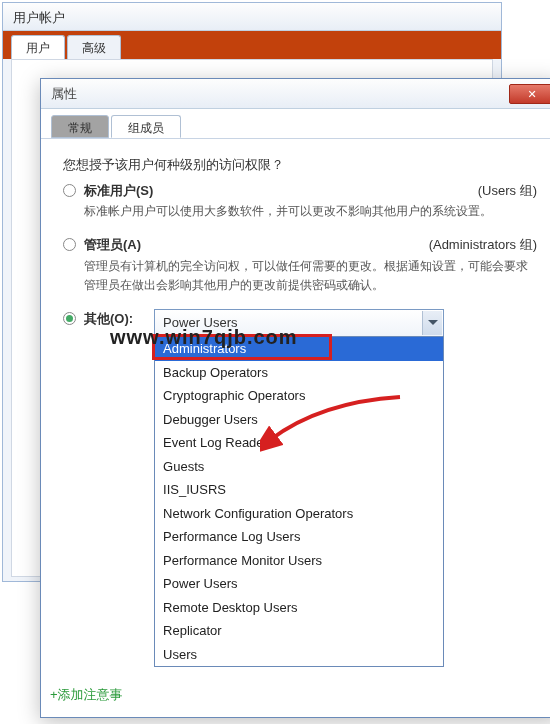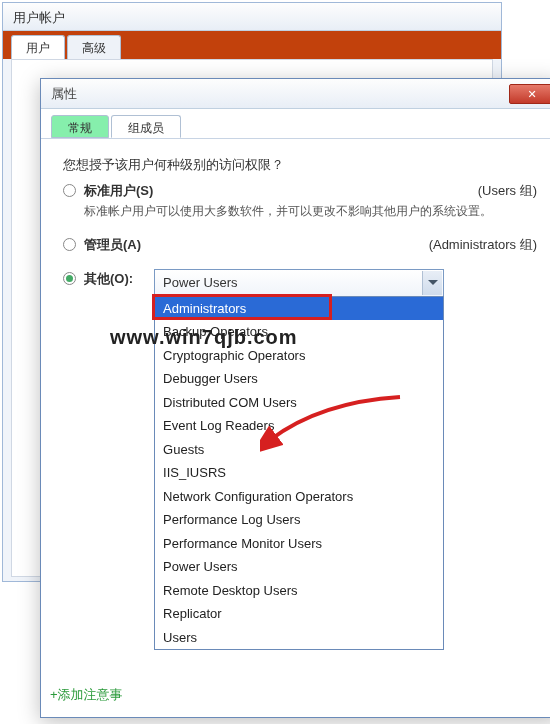--- a/index.html
+++ b/index.html
@@ -11,21 +11,21 @@
 .bg-tab { padding: 4px 14px; border: 1px solid #b0c0d4; border-bottom: none; background: #fff; border-radius: 3px 3px 0 0; font-size: 12px; color: #333; }
 .bg-tab.inactive { background: #eef2f8; }
 .bg-body { background: #fff; margin: 0 8px 8px 8px; border: 1px solid #d0d8e4; height: calc(100% - 60px); }
 
 .prop-window { position: absolute; left: 40px; top: 78px; width: 520px; height: 640px; border: 1px solid #6a8ab8; background: #fff; box-shadow: 0 4px 20px rgba(0,0,0,.25); }
 .prop-titlebar { height: 30px; background: linear-gradient(#fdfdfd, #e8eef6); display: flex; align-items: center; justify-content: space-between; padding: 0 4px 0 10px; border-bottom: 1px solid #c0d0e0; }
 .prop-title { font-size: 13px; color: #444; filter: blur(.3px); }
 .close-btn { width: 46px; height: 20px; background: linear-gradient(#e67a6a, #c33a2a); border: 1px solid #a02818; border-radius: 2px; color: #fff; text-align: center; line-height: 18px; font-size: 11px; }
 
 .prop-tabstrip { height: 30px; padding: 6px 10px 0 10px; display: flex; gap: 2px; border-bottom: 1px solid #c8d4e4; }
-.prop-tab { padding: 4px 16px; border: 1px solid #b0c0d4; background: #86efac; border-radius: 3px 3px 0 0; font-size: 12px; color: #333; position: relative; }
+.prop-tab { padding: 4px 16px; border: 1px solid #b0c0d4; background: #a3a3a3; border-radius: 3px 3px 0 0; font-size: 12px; color: #333; position: relative; }
 .prop-tab.active { background: #fff; border-bottom: 1px solid #fff; z-index: 2; }
 
 .prop-content { padding: 16px 22px; color: #333; line-height: 1.5; }
 .prompt { font-size: 13px; }
 
 .radio-row { display: flex; align-items: flex-start; margin: 6px 0 2px 0; }
 .radio { width: 13px; height: 13px; border: 1px solid #888; border-radius: 50%; margin: 3px 8px 0 0; position: relative; flex: none; }
 .radio.checked::after { content: ""; position: absolute; left: 2px; top: 2px; width: 7px; height: 7px; background: #4a6; border-radius: 50%; }
 .radio-label { font-weight: bold; font-size: 13px; }
 .group-note { margin-left: auto; color: #333; font-size: 13px; }
@@ -81,34 +81,34 @@
       <span class="radio-label">标准用户(S)</span>
       <span class="group-note">(Users 组)</span>
     </div>
     <div class="radio-desc">标准帐户用户可以使用大多数软件，并可以更改不影响其他用户的系统设置。</div>
 
     <div class="radio-row">
       <span class="radio"></span>
       <span class="radio-label">管理员(A)</span>
       <span class="group-note">(Administrators 组)</span>
     </div>
+    <div class="radio-desc">管理员有计算机的完全访问权，可以做任何需要的更改。根据通知设置，可能会要求管理员在做出会影响其他用户的更改前提供密码或确认。</div>
 
     <div class="other-row">
       <span class="radio checked"></span>
       <span class="radio-label">其他(O):</span>
       <div class="combo">
         <div class="combo-box">Power Users</div>
         <div class="combo-arrow"></div>
         <div class="red-box"></div>
         <div class="dropdown" id="dropdown">
             <div class="dd-item sel">Administrators</div>
             <div class="dd-item">Backup Operators</div>
             <div class="dd-item">Cryptographic Operators</div>
             <div class="dd-item">Debugger Users</div>
-            <div class="dd-item">Distributed COM Users</div>
             <div class="dd-item">Event Log Readers</div>
             <div class="dd-item">Guests</div>
             <div class="dd-item">IIS_IUSRS</div>
             <div class="dd-item">Network Configuration Operators</div>
             <div class="dd-item">Performance Log Users</div>
             <div class="dd-item">Performance Monitor Users</div>
             <div class="dd-item">Power Users</div>
             <div class="dd-item">Remote Desktop Users</div>
             <div class="dd-item">Replicator</div>
             <div class="dd-item">Users</div>

